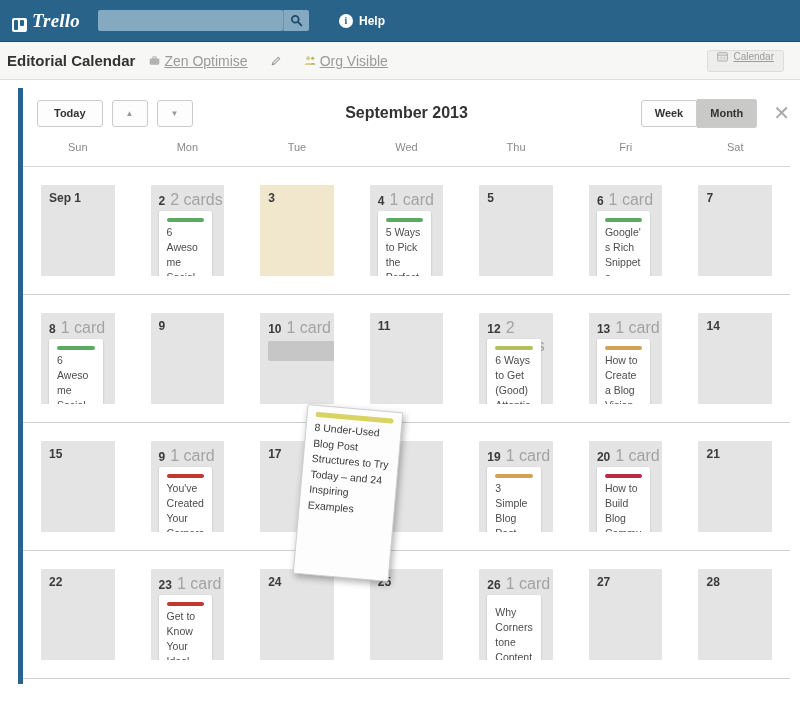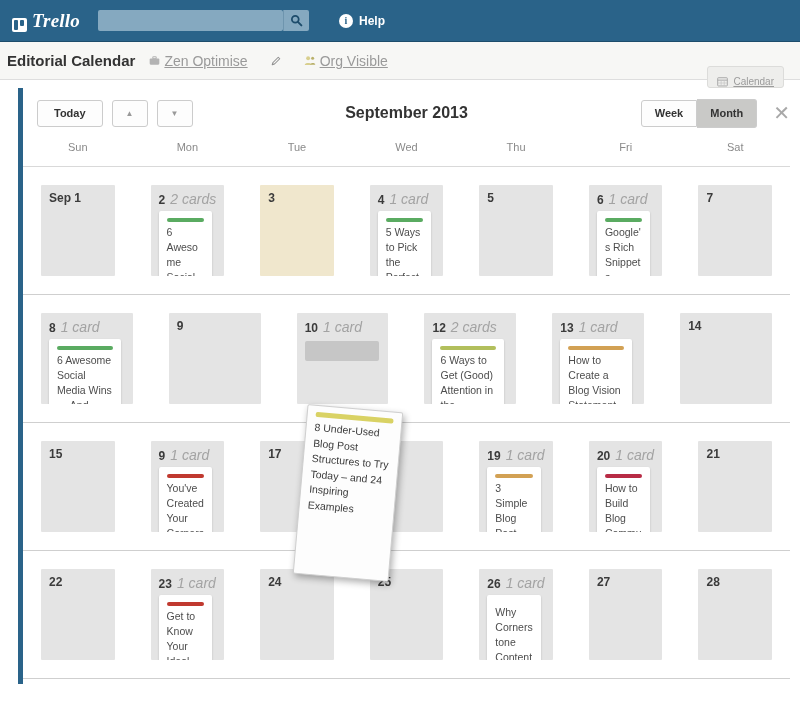--- a/index.html
+++ b/index.html
@@ -66,24 +66,24 @@
   .board-title {
     margin-left: 7px; font-size: 15px; font-weight: bold; color: #333333;
   }
   .board-meta { display: flex; align-items: center; margin-left: 14px; gap: 4px; }
   .meta-link {
     font-size: 14px; color: #9a9a9a; text-decoration: underline; cursor: pointer;
   }
   .meta-sep { width: 14px; }
   .icon-mini { display: inline-flex; align-items: center; justify-content: center; }
   .calendar-btn {
-    position: absolute; right: 16px; top: 24px;
+    position: absolute; right: 16px; top: 8px;
     height: 22px; padding: 0 9px;
     background: #eeeeec; border: 1px solid #dcdcda; border-radius: 3px;
-    display: flex; align-items: flex-end; gap: 5px; cursor: pointer;
+    display: flex; align-items: flex-start; gap: 5px; cursor: pointer;
   }
   .calendar-btn span {
     font-size: 10px; color: #9b9b9b; text-decoration: underline;
   }
 
   
   .cal-panel {
     position: absolute; left: 18px; top: 88px;
     width: 772px; height: 596px;
     background: #ffffff;
@@ -135,21 +135,21 @@
     background: #ffffff;
   }
   .day-cell {
     flex: 1; position: relative; overflow: hidden;
     background: #e4e4e4; margin: 18px;
     border-radius: 1px;
   }
   .day-cell.today { background: #f0e7cd; }
   .day-head { display: flex; align-items: baseline; padding: 6px 0 0 8px; gap: 5px; }
   .day-num { font-size: 12px; font-weight: bold; color: #3b3b3b; }
-  .day-count { font-size: 14px; color: #a3a3a3; font-style: italic; }
+  .day-count { font-size: 16px; color: #a3a3a3; }
 
   .card {
     position: absolute; left: 8px; top: 26px;
     width: calc(100% - 20px); height: 120px;
     background: #ffffff; border-radius: 2px;
     box-shadow: 0 1px 2px rgba(0,0,0,.22);
     overflow: hidden;
   }
   .card-label { height: 4px; width: calc(100% - 16px); margin: 7px 8px 0; border-radius: 2px; }
   .card-title {
@@ -335,20 +335,25 @@
           </div>
           <div class="day-cell">
             <div class="day-head">
               <span class="day-num">10</span>
               <span class="day-count">1 card</span>
             </div>
             <div class="drop-placeholder"></div>
           </div>
           <div class="day-cell">
             <div class="day-head">
+              <span class="day-num">11</span>
+            </div>
+          </div>
+          <div class="day-cell">
+            <div class="day-head">
               <span class="day-num">12</span>
               <span class="day-count">2 cards</span>
             </div>
             <div class="card">
               <div class="card-label" style="background: rgb(178, 191, 92);"></div>
               <div class="card-title">6 Ways to Get (Good) Attention in the Blogosph</div>
             </div>
           </div>
           <div class="day-cell">
             <div class="day-head">

